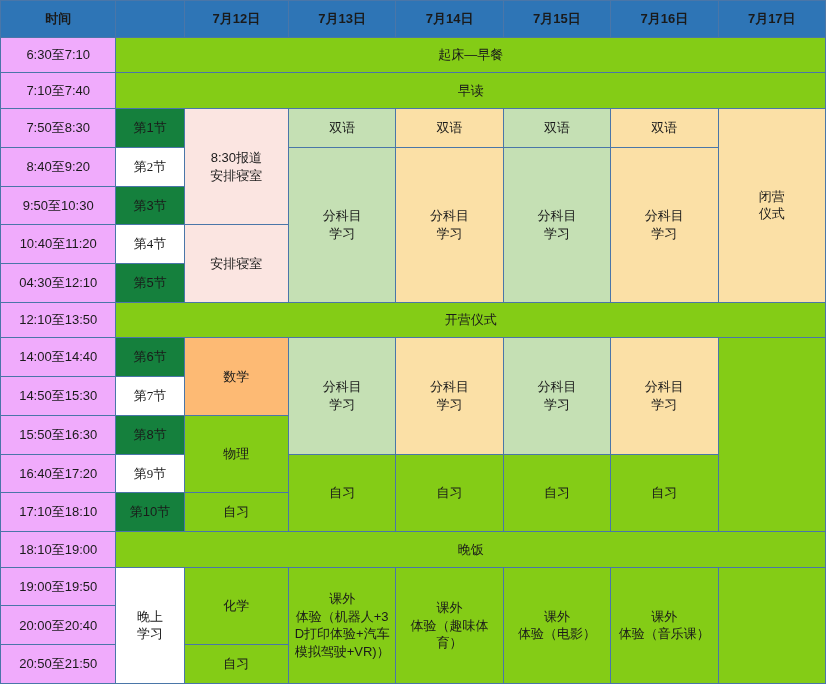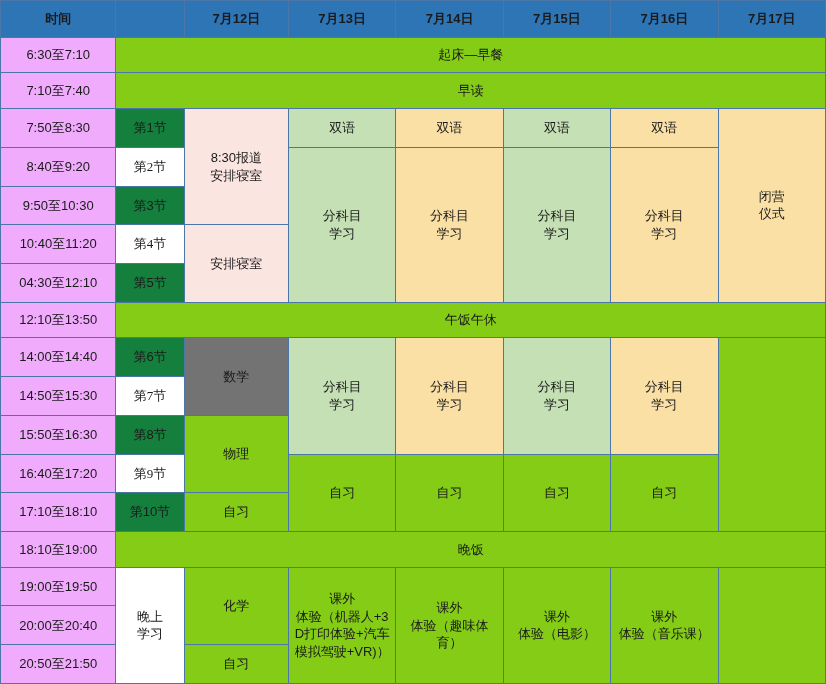--- a/index.html
+++ b/index.html
@@ -60,21 +60,21 @@
   }
   
   .per-odd  { background: #15803d; }
   .per-even { background: #ffffff; font-family: Liberation Serif, serif; }
 
   
   .fill-white  { background: #84cc16; }
   .fill-pink   { background: #fbe5e1; margin-left: 48px; }
   .fill-green  { background: #c5e0b4; }
   .fill-yellow { background: #fbe0a6; }
-  .fill-blue   { background: #737373; }
+  .fill-blue   { background: #fdba74; }
 
   .span-text { font-size: 13.5px; }
   .small-wrap { font-size: 12.5px; }
 </style>
 </head>
 <body>
 
 <div id="sheet">
 <table class="schedule">
   <colgroup>
@@ -147,21 +147,21 @@
       <td class="fill-pink" rowspan="2">安排寝室</td>
     </tr>
 
     <tr style="height:38px">
       <td class="timecell">04:30至12:10</td>
       <td class="per-odd">第5节</td>
     </tr>
 
     <tr style="height:35px">
       <td class="timecell">12:10至13:50</td>
-      <td class="fill-white span-text" colspan="7">午饭午休</td>
+      <td class="fill-white span-text" colspan="7">开营仪式</td>
     </tr>
 
     <tr style="height:38px">
       <td class="timecell">14:00至14:40</td>
       <td class="per-odd">第6节</td>
       <td class="fill-blue" rowspan="2">数学</td>
       <td class="fill-green" rowspan="3" style="white-space:pre-line">分科目
 学习</td>
       <td class="fill-yellow" rowspan="3" style="white-space:pre-line">分科目
 学习</td>

